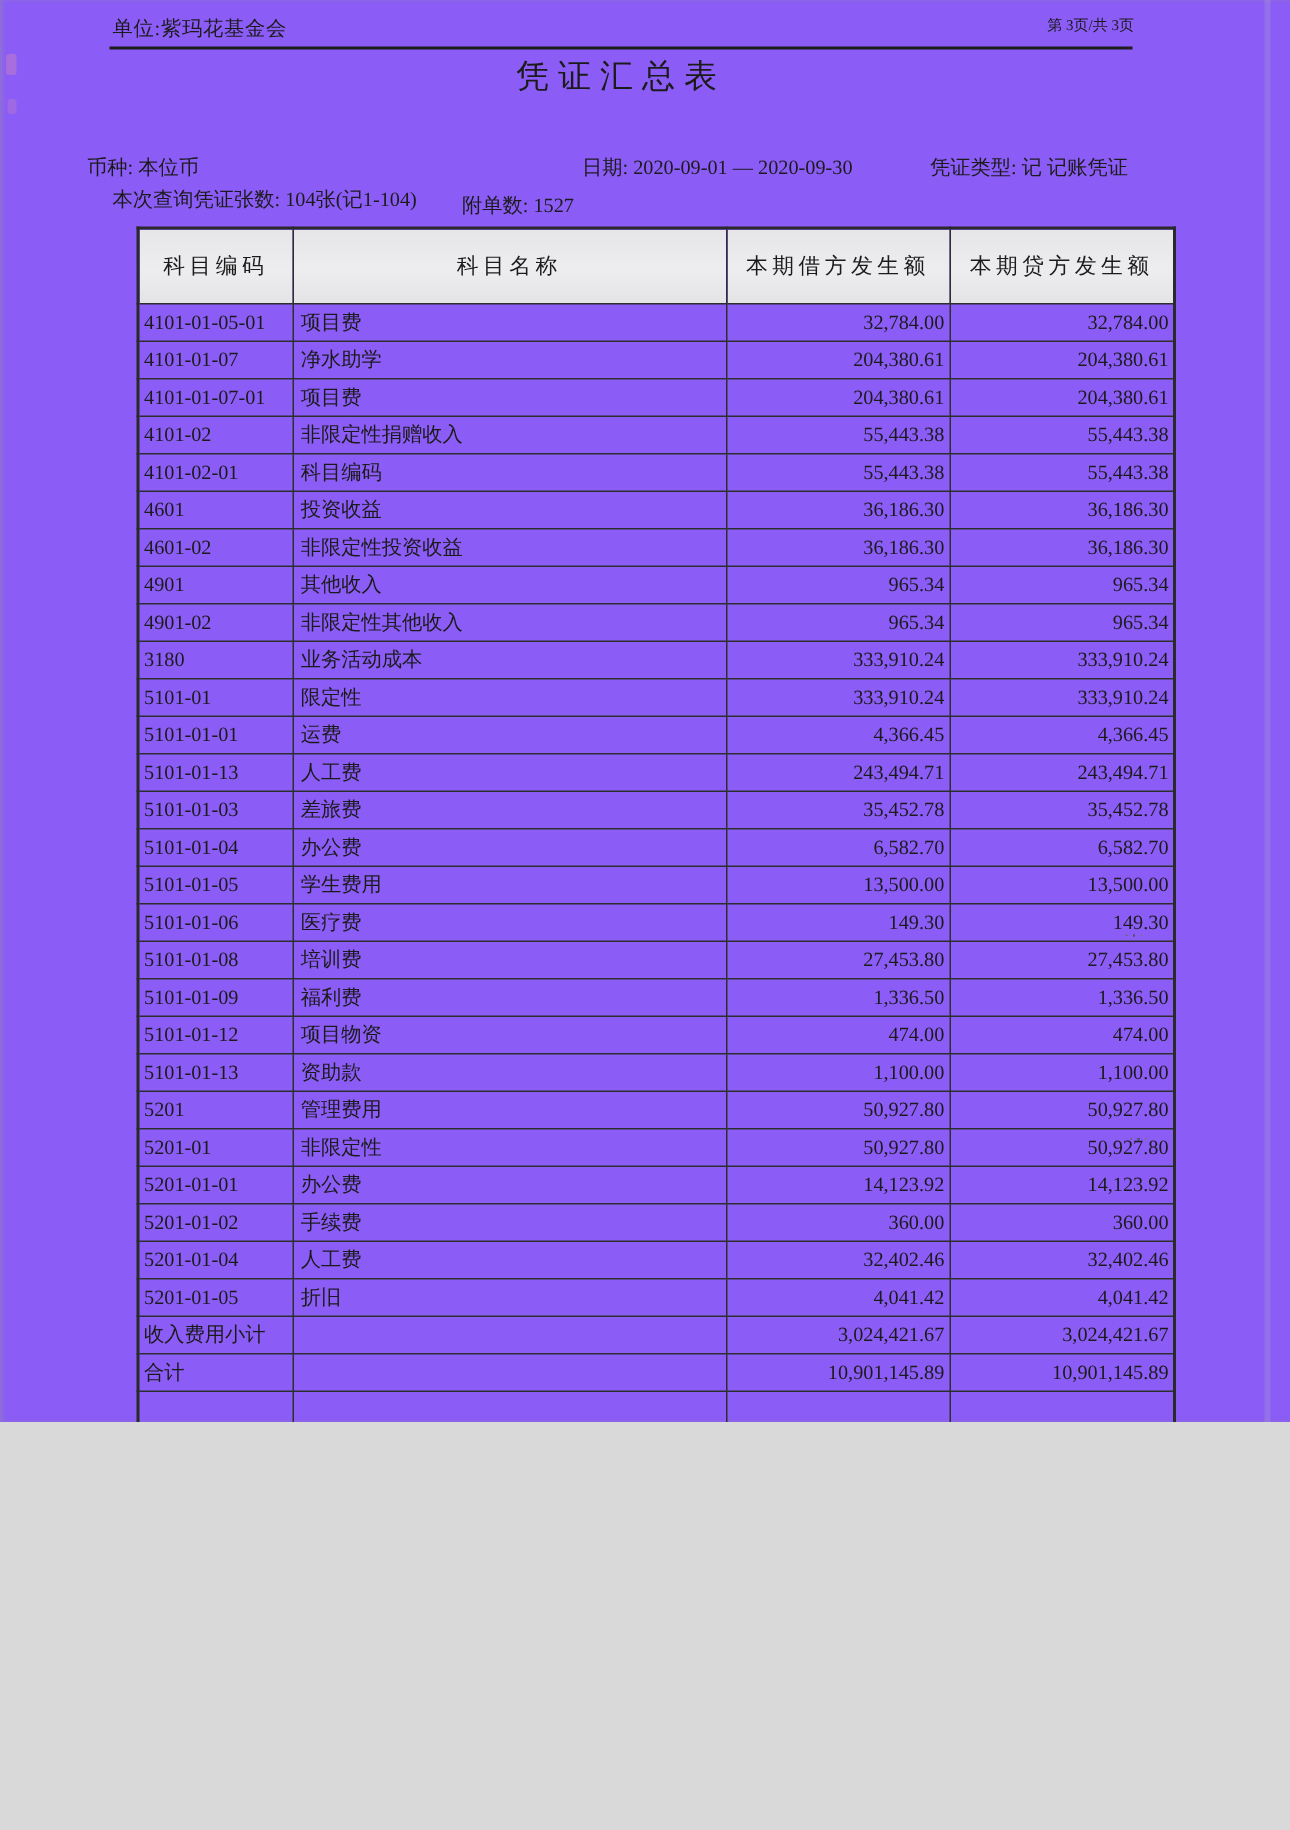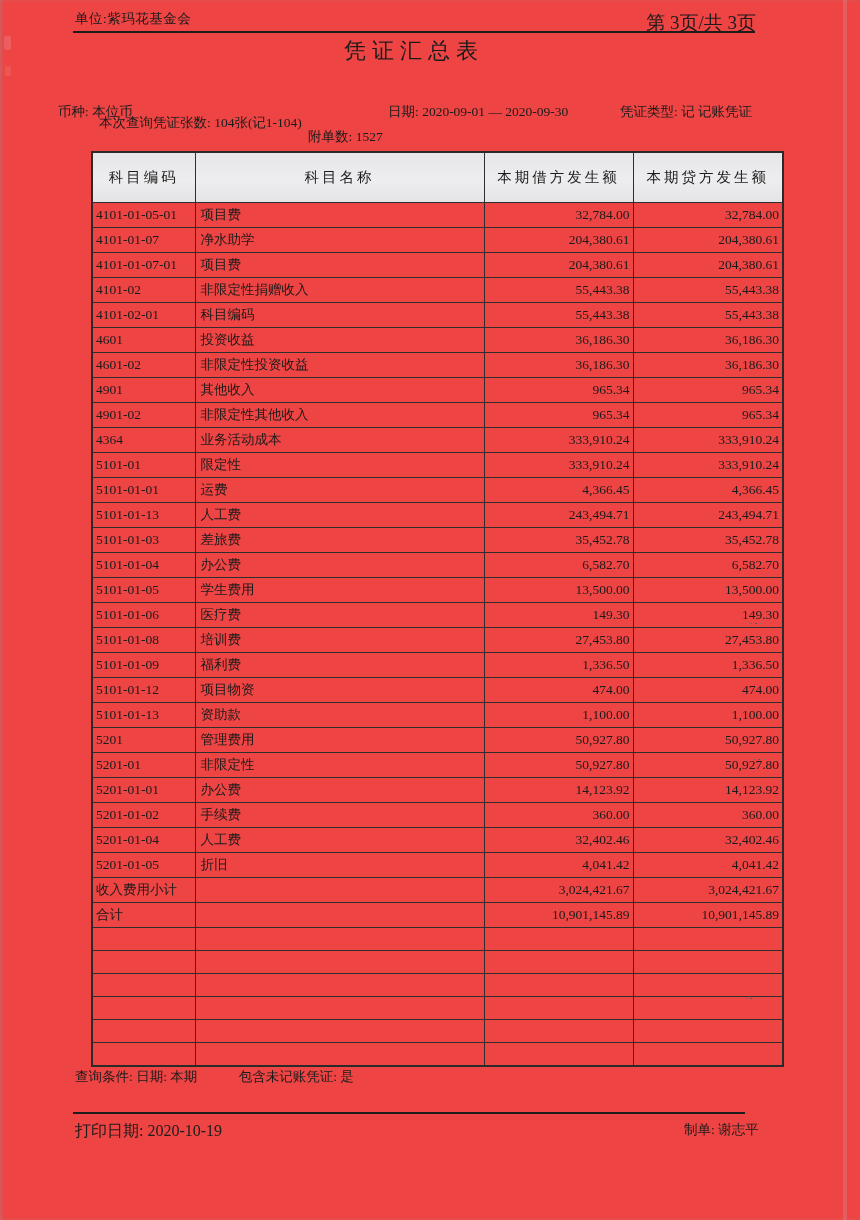--- a/index.html
+++ b/index.html
@@ -3,22 +3,22 @@
 <meta charset="utf-8">
 <style>
   html, body {
     margin: 0;
     padding: 0;
     background: #d9d9d9;
   }
   .page {
     position: relative;
     width: 860px;
-    height: 1220px;
-    background: #ef4444;
+    height: 948px;
+    background: #8b5cf6;
     font-family: "Liberation Serif", "DejaVu Serif", serif;
     color: #1b1b1b;
     overflow: hidden;
     box-shadow: inset 2px 0 3px rgba(150,150,155,0.35);
   }
   
   .scan-streak {
     position: absolute;
     right: 13px; top: 0;
     width: 4px; height: 100%;
@@ -52,21 +52,21 @@
 
   .doc-unit {
     position: absolute;
     left: 75px; top: 10px;
     font-size: 13.5px;
     letter-spacing: 0.5px;
   }
   .doc-pageinfo {
     position: absolute;
     right: 104px; top: 10px;
-    font-size: 19px;
+    font-size: 10px;
     text-align: center;
   }
   .rule-top {
     position: absolute;
     left: 73px; top: 31px;
     width: 682px; height: 2px;
     background: #1d1d1d;
   }
   .doc-title {
     position: absolute;
@@ -80,21 +80,21 @@
   }
 
   .meta-item {
     position: absolute;
     font-size: 13.5px;
     white-space: nowrap;
   }
   .meta-currency { left: 58px;  top: 103px; }
   .meta-date     { left: 388px; top: 103px; }
   .meta-type     { left: 620px; top: 103px; }
-  .meta-count    { left: 75px;  top: 114px; margin-left: 24px; }
+  .meta-count    { left: 75px;  top: 124px; }
   .meta-attach   { left: 308px; top: 128px; }
 
   table.summary {
     position: absolute;
     left: 91px; top: 151px;
     width: 691px;
     border-collapse: collapse;
     table-layout: fixed;
     border: 2px solid #2a2a2a;
   }
@@ -239,21 +239,21 @@
           <td class="col-debit">965.34</td>
           <td class="col-credit">965.34</td>
         </tr>
         <tr>
           <td class="col-code">4901-02</td>
           <td class="col-name">非限定性其他收入</td>
           <td class="col-debit">965.34</td>
           <td class="col-credit">965.34</td>
         </tr>
         <tr>
-          <td class="col-code">4364</td>
+          <td class="col-code">3180</td>
           <td class="col-name">业务活动成本</td>
           <td class="col-debit">333,910.24</td>
           <td class="col-credit">333,910.24</td>
         </tr>
         <tr>
           <td class="col-code">5101-01</td>
           <td class="col-name">限定性</td>
           <td class="col-debit">333,910.24</td>
           <td class="col-credit">333,910.24</td>
         </tr>

